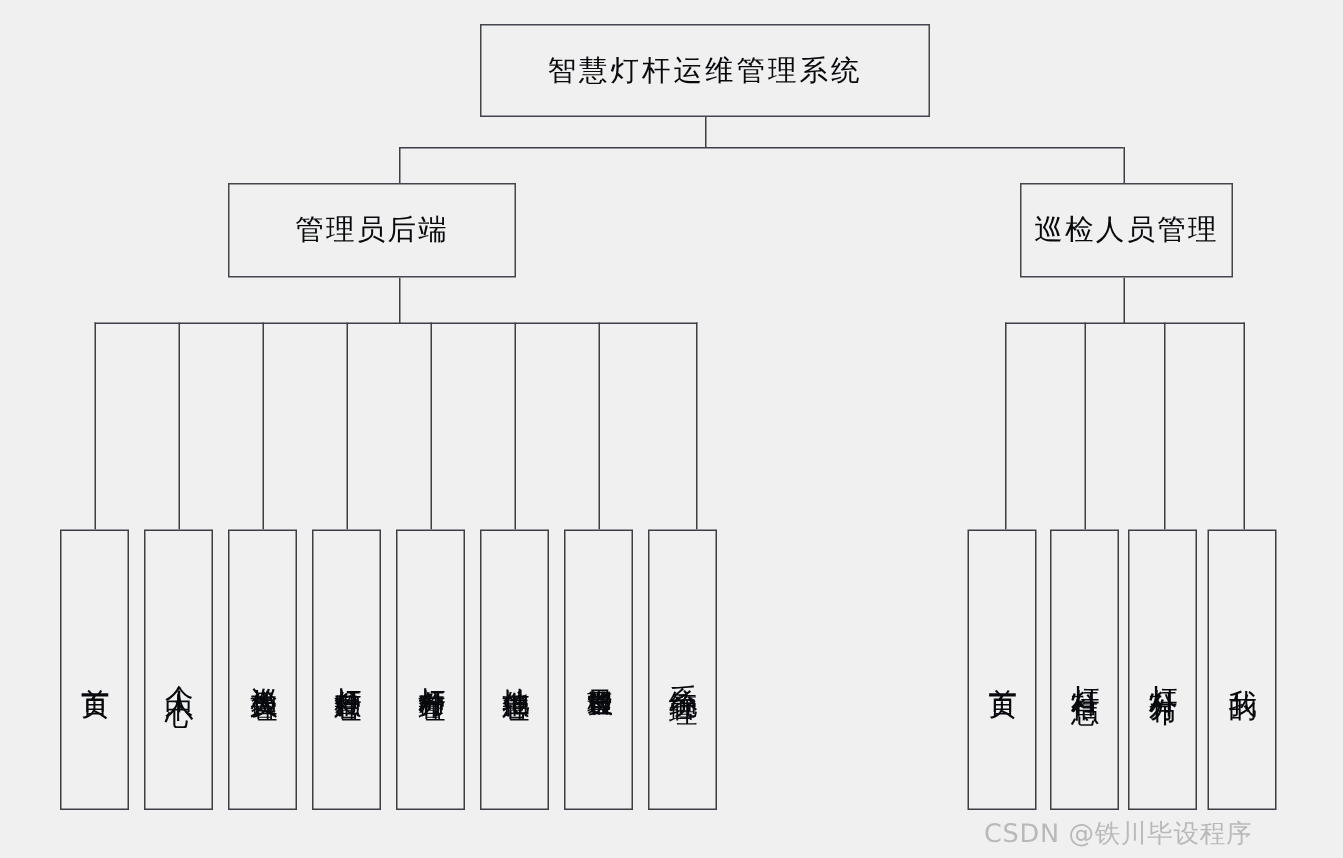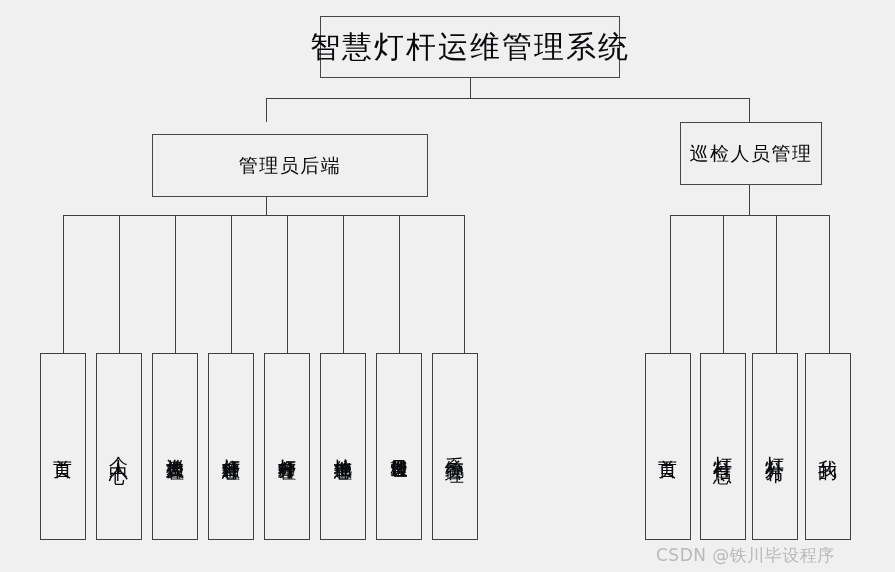--- a/index.html
+++ b/index.html
@@ -45,34 +45,34 @@
   }
   
   .node.root {
     left: 320px;
     top: 16px;
     width: 300px;
     height: 62px;
     border-color: #43464c;
   }
   .node.root .label {
-    font-size: 30px;
+    font-size: 19px;
     letter-spacing: 2px;
   }
   
   .node.l2 {
     height: 63px;
     top: 122px;
     border-color: #43464c;
   }
   .node.l2 .label {
     font-size: 19px;
     letter-spacing: 1.5px;
   }
-  .node.l2.admin { left: 152px; width: 276px; margin-top: 12px; }
+  .node.l2.admin { left: 152px; width: 192px; }
   .node.l2.inspector { left: 680px; width: 142px; }
 
   
   .node.leaf {
     top: 353px;
     height: 187px;
     width: 46px;
   }
   .node.leaf .label {
     writing-mode: vertical-rl;

